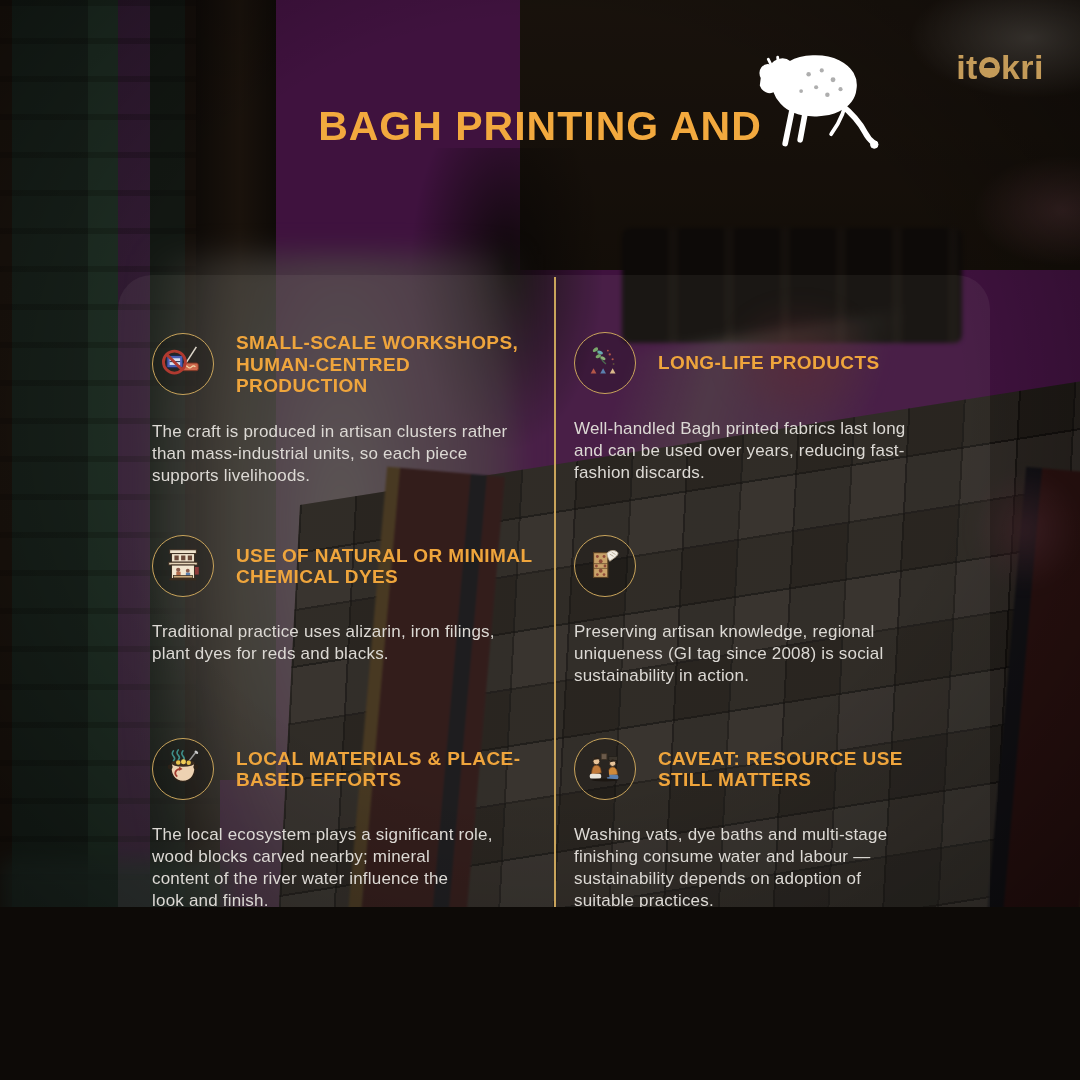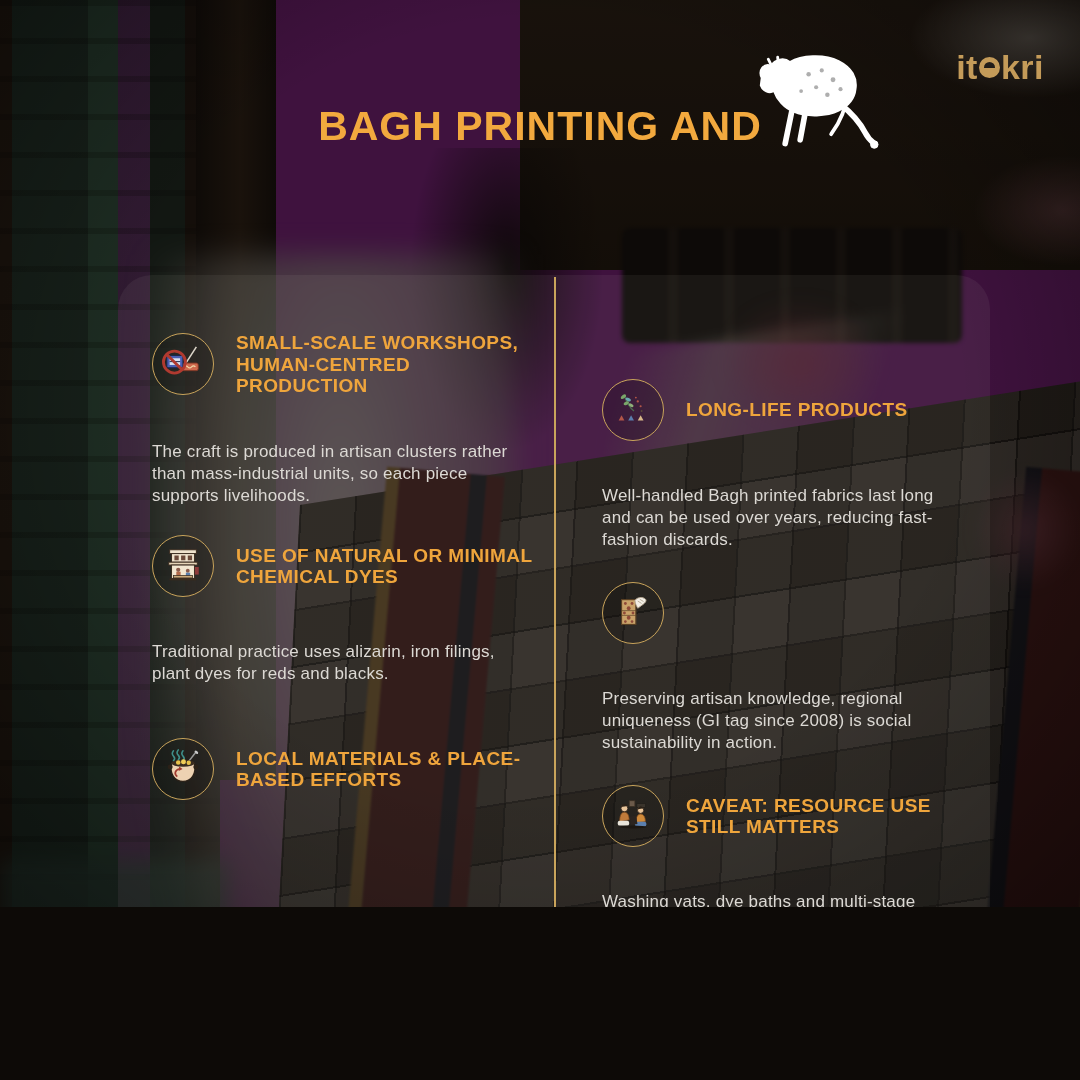--- a/index.html
+++ b/index.html
@@ -63,29 +63,29 @@
     margin:0 1px; background:linear-gradient(to top, #C49B59 46%, transparent 46%); }
   .cow { position:absolute; left:742px; top:46px; width:152px; height:122px; z-index:5; }
 
   
   .panel { position:absolute; left:118px; top:275px; width:872px; height:713px; z-index:3;
     background:rgba(255,252,242,0.055); border-radius:34px; }
   .divider { position:absolute; left:50%; top:2px; bottom:10px; width:2px;
     background:linear-gradient(180deg,#C9A45B 0 96%, rgba(201,164,91,0)); }
   .cols { position:absolute; inset:0; display:grid; grid-template-columns:1fr 1fr; }
   .col { padding:57px 18px 0 34px; display:flex; flex-direction:column; }
-  .col.right { padding-left:48px;justify-content:flex-end; }
+  .col.right { padding-left:20px; }
   .section { height:203px; }
   .sec-head { display:flex; align-items:center; gap:22px; }
   .icon-circle { width:62px; height:62px; flex:0 0 62px; border:1.6px solid #C9A45B; border-radius:50%;
     display:flex; align-items:center; justify-content:center; background:rgba(0,0,0,0.18); }
   .icon-circle svg { width:42px; height:42px; }
   .heading { font-size:19px; font-weight:700; color:#EFA53C; line-height:21.5px;
     letter-spacing:0.4px; white-space:pre-line; }
-  .body-text { margin-top:44px; font-size:17px; line-height:22px; color:#DCD9D4;
+  .body-text { margin-top:24px; font-size:17px; line-height:22px; color:#DCD9D4;
     letter-spacing:0.2px; white-space:pre-line; }
 </style>
 </head>
 <body>
 
 <div class="canvas">
 
   <div class="bg">
     <div class="wall-left"></div>
     <div class="wall-left-lower"></div>
@@ -208,20 +208,24 @@
                 <circle cx="28" cy="15.4" r="2.3" fill="#e8c24a"></circle>
                 <circle cx="8.6" cy="20" r="2.6" fill="#2b2118"></circle>
                 <circle cx="35.4" cy="20" r="2.6" fill="#2b2118"></circle>
                 <path d="M16,30 C12.5,27.5 13.5,23 18,22" stroke="#a03a2e" stroke-width="1.8" fill="none"></path>
                 <polygon points="18,19.5 21.5,22 17.5,24" fill="#a03a2e"></polygon>
               </svg>
             </div>
             <div class="heading">LOCAL MATERIALS &amp; PLACE-
 BASED EFFORTS</div>
           </div>
+          <div class="body-text">The local ecosystem plays a significant role,
+wood blocks carved nearby; mineral
+content of the river water influence the
+look and finish.</div>
         </div>
 
       </div>
 
       <div class="col right">
 
         <div class="section">
           <div class="sec-head">
             <div class="icon-circle">
               <svg viewBox="0 0 44 44">

